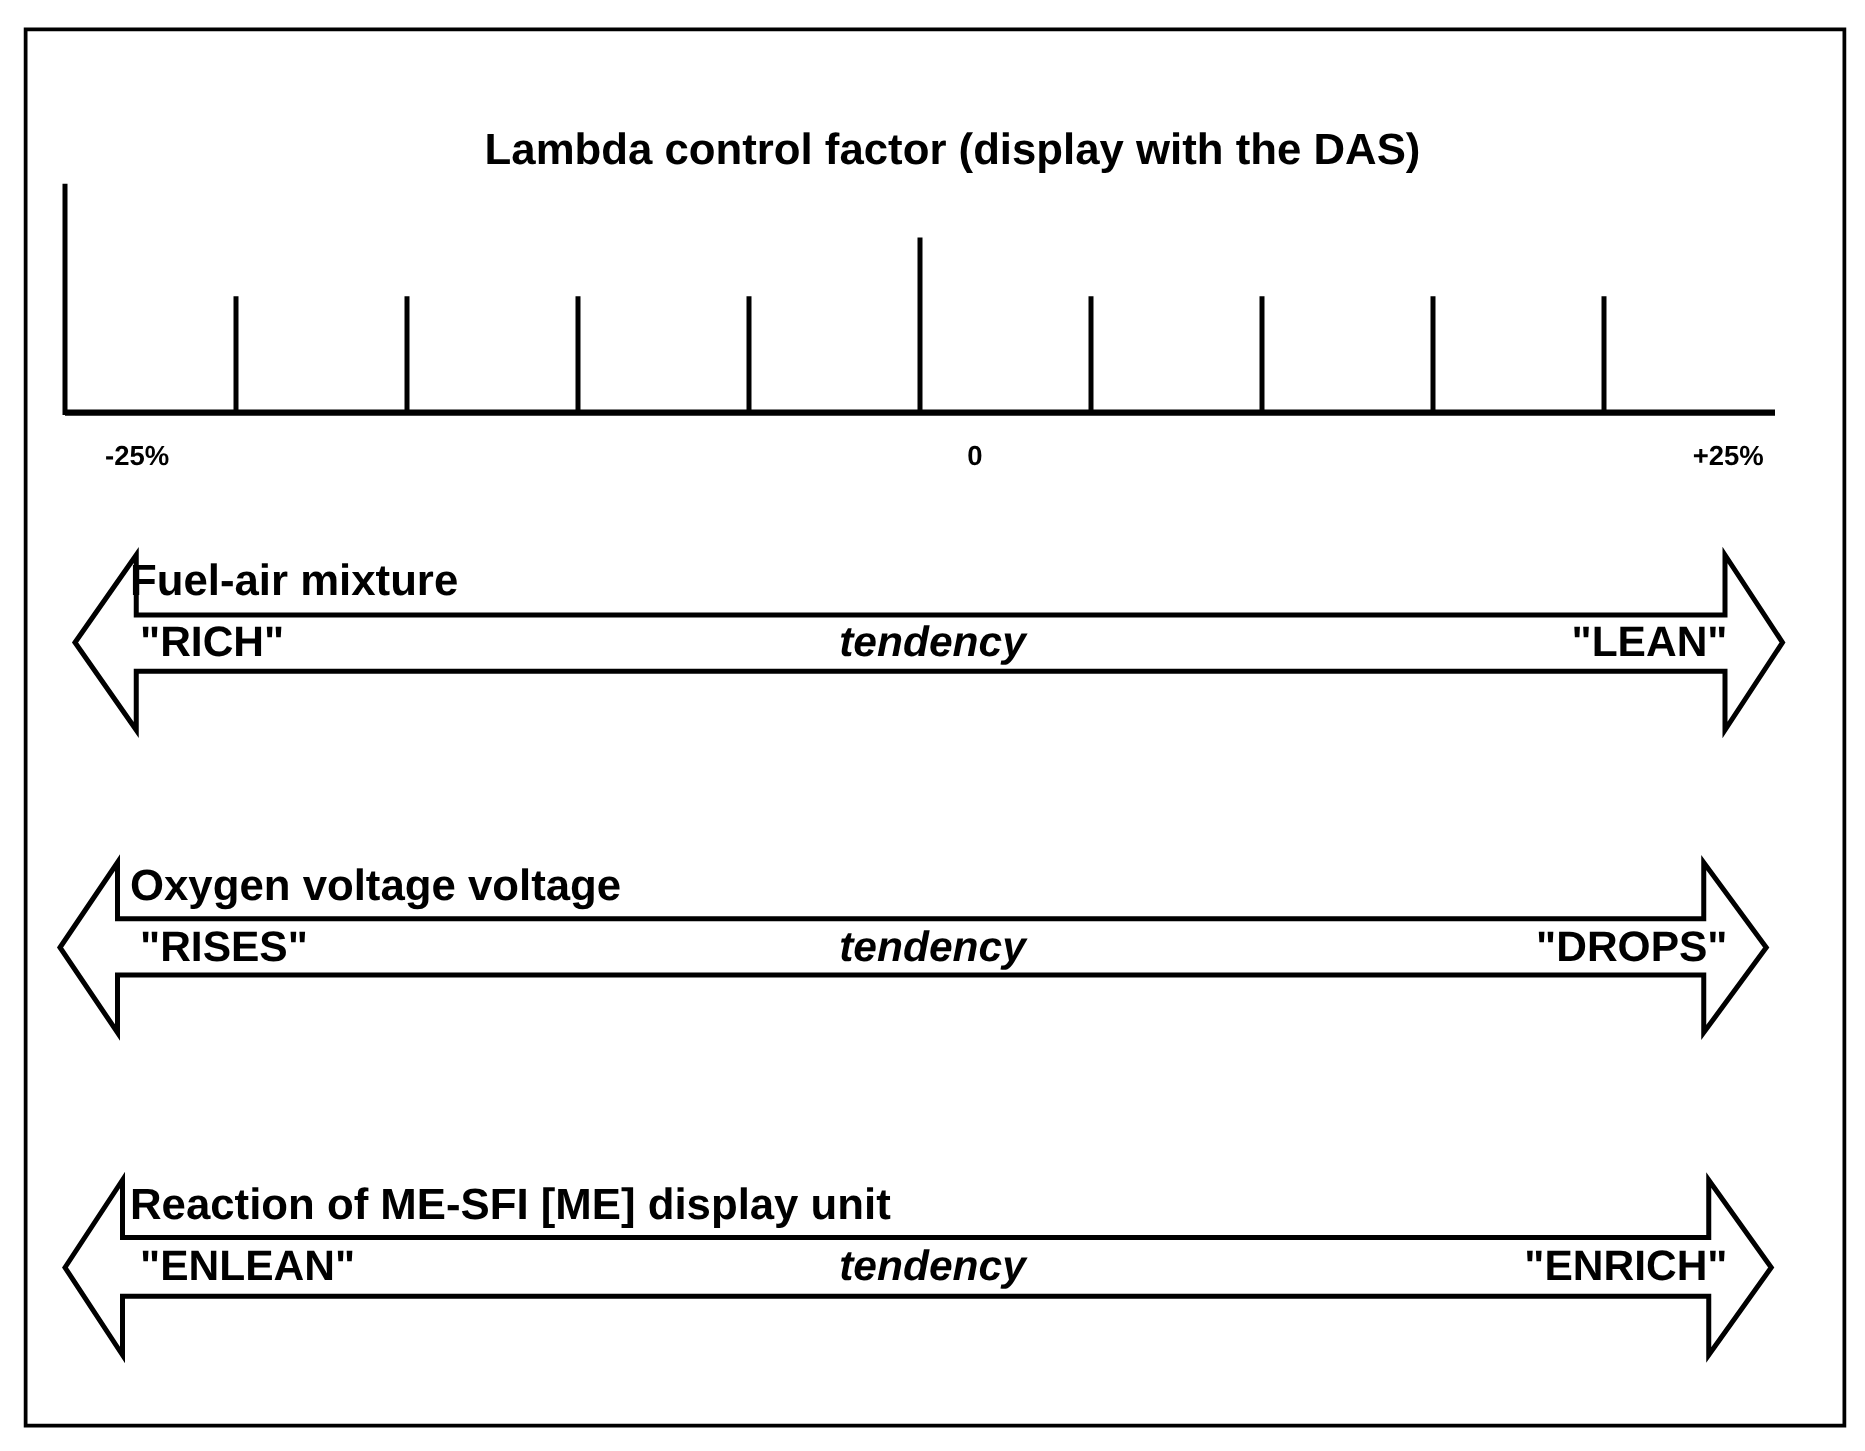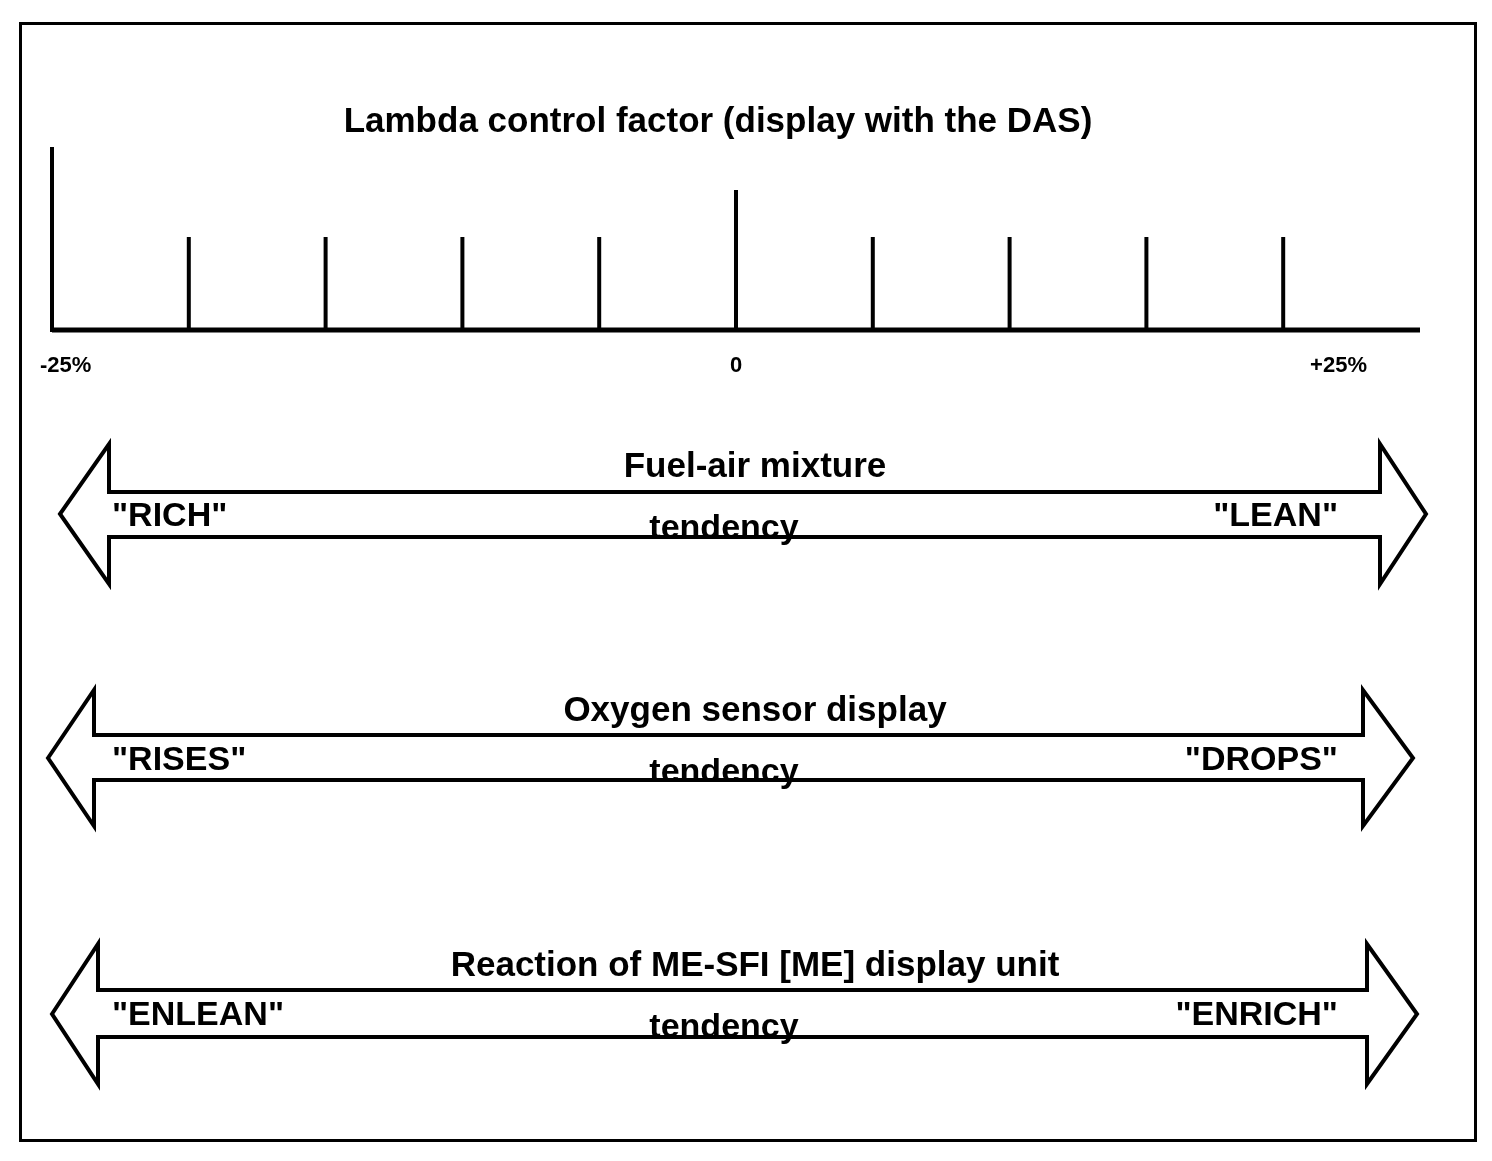--- a/index.html
+++ b/index.html
@@ -11,36 +11,36 @@
     color:#000;
     overflow:hidden;
   }
   .frame{
     position:absolute;left:19px;top:22px;
     width:1458px;height:1120px;
     border:3px solid #000;
     box-sizing:border-box;
   }
   svg.gfx{position:absolute;left:0;top:0;}
-  .t{position:absolute;white-space:nowrap;}
+  .t{position:absolute;white-space:nowrap;padding-left:44px;}
   #main-title{left:0;top:101px;width:1436px;text-align:center;font-size:35px;line-height:38px;}
   .axis-label{top:346px;font-size:22px;line-height:38px;}
   #axis-min{left:40px;}
   #axis-zero{left:676px;width:120px;text-align:center;}
   #axis-max{left:1267px;width:100px;text-align:right;}
-  .arrow-title{left:70px;width:1370px;text-align:center;font-size:35px;line-height:38px;}
+  .arrow-title{left:60px;width:1370px;text-align:left;font-size:35px;line-height:38px;}
   #arrow1-title{top:446px;}
   #arrow2-title{top:690px;}
   #arrow3-title{top:945px;}
   .labels{left:110px;width:1228px;height:38px;line-height:38px;font-size:34px;}
   #arrow1-labels{top:495px;}
   #arrow2-labels{top:739px;}
   #arrow3-labels{top:994px;}
   .labels .lbl-left{position:absolute;left:2px;top:0;}
-  .labels .lbl-center{position:absolute;left:0;top:12px;width:100%;text-align:center;}
+  .labels .lbl-center{position:absolute;left:0;top:0;width:100%;text-align:center;font-style:italic;}
   .labels .lbl-right{position:absolute;right:0;top:0;}
   polygon.arrow{fill:#fff;stroke:#000;stroke-width:4;stroke-linejoin:miter;}
   #axis-line{stroke:#000;stroke-width:5;}
   #ticks line{stroke:#000;stroke-width:4;}
 </style>
 </head>
 <body>
 
 <div class="frame"></div>
 
@@ -71,21 +71,21 @@
 <div class="t axis-label" id="axis-zero">0</div>
 <div class="t axis-label" id="axis-max">+25%</div>
 
 <div class="t arrow-title" id="arrow1-title">Fuel-air mixture</div>
 <div class="t labels" id="arrow1-labels">
   <span class="lbl-left">"RICH"</span>
   <span class="lbl-center">tendency</span>
   <span class="lbl-right">"LEAN"</span>
 </div>
 
-<div class="t arrow-title" id="arrow2-title">Oxygen sensor display</div>
+<div class="t arrow-title" id="arrow2-title">Oxygen voltage voltage</div>
 <div class="t labels" id="arrow2-labels">
   <span class="lbl-left">"RISES"</span>
   <span class="lbl-center">tendency</span>
   <span class="lbl-right">"DROPS"</span>
 </div>
 
 <div class="t arrow-title" id="arrow3-title">Reaction of ME-SFI [ME] display unit</div>
 <div class="t labels" id="arrow3-labels">
   <span class="lbl-left">"ENLEAN"</span>
   <span class="lbl-center">tendency</span>

